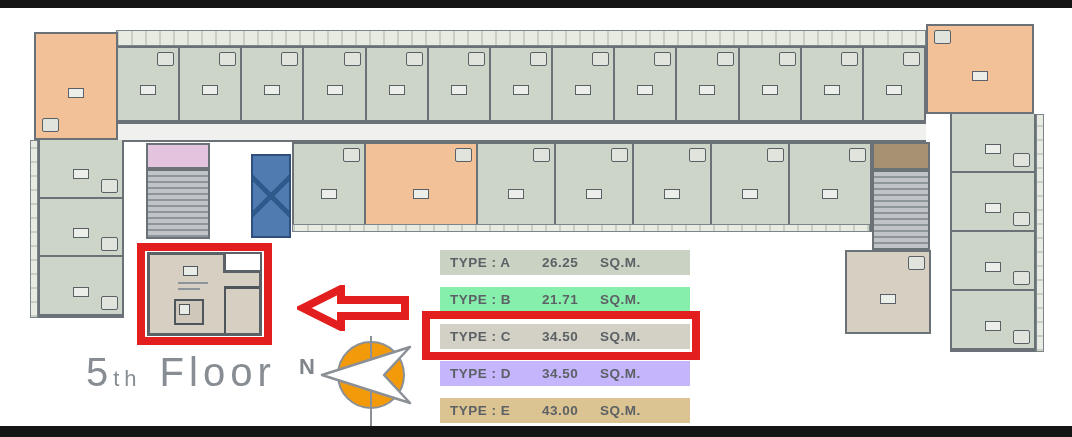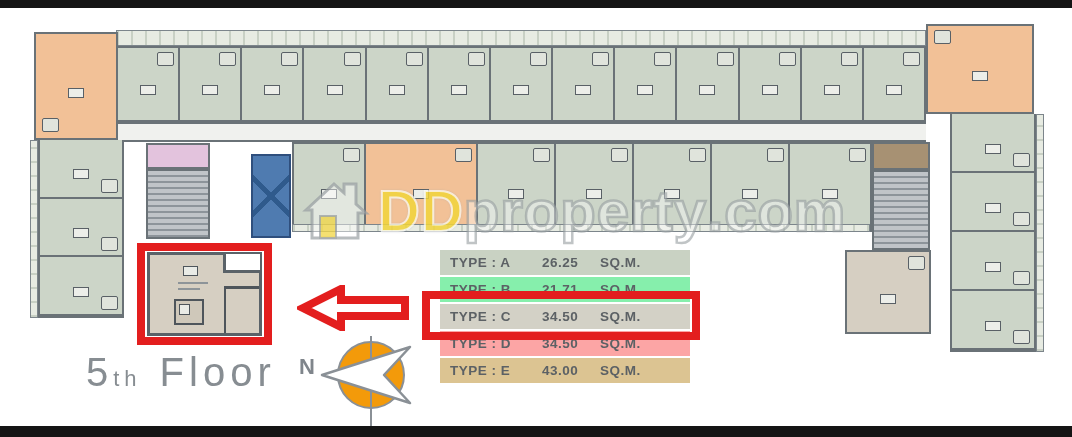--- a/index.html
+++ b/index.html
@@ -54,21 +54,21 @@
   .north-label{position:absolute;left:299px;top:354px;font-size:22px;font-weight:bold;color:#7f858b;z-index:6;}
 
   
   .floor-label{position:absolute;left:86px;top:350px;color:#878d92;letter-spacing:5px;z-index:6;white-space:nowrap;}
   .floor-label .num{font-size:40px;}
   .floor-label .suf{font-size:22px;}
   .floor-label .word{font-size:40px;margin-left:18px;}
 
   
   .legend{position:absolute;left:440px;top:250px;width:250px;z-index:6;}
-  .legend-row-wrap{position:relative;height:27px;}
+  .legend-row-wrap{position:relative;height:27px;margin-bottom:10px;}
   .legend-row{position:relative;display:flex;align-items:center;height:25px;padding-left:10px;box-sizing:border-box;
     font-weight:bold;font-size:13.5px;color:#5c6165;letter-spacing:0.5px;}
   .lg-type{width:92px;}
   .lg-area{width:58px;}
   .lg-unit{flex:1;}
   .highlight-frame{position:absolute;left:-18px;top:-13px;width:calc(100% + 28px);height:49px;box-sizing:border-box;
     border:8px solid var(--red,#e31e1e);z-index:8;}
 
   
   .watermark{position:absolute;left:300px;top:176px;display:flex;align-items:center;z-index:5;opacity:0.85;}
@@ -222,31 +222,20 @@
     <div class="unit-bath"></div>
   </div>
         <div class="unit-cell" style="flex: 0 0 auto; width: 82px;">
     <div class="unit-chip"></div>
     <div class="unit-bath"></div>
   </div>
       </div>
     <div class="blk balcony-h" style="left:292px;top:224px;width:578px;height:8px;"></div>
   </div>
 
-  <div class="watermark">
-    <span style="margin-right:6px;">
-      <svg width="72" height="66" viewBox="0 0 72 66">
-        <path d="M6 34 L34 8 L44 17 V8 H56 V28 L66 37 H58 V62 H12 V34 Z" fill="rgba(255,255,255,0.5)" stroke="rgba(150,156,160,0.8)" stroke-width="3"></path>
-        <rect x="20" y="40" width="16" height="22" fill="rgba(241,212,59,0.85)" stroke="rgba(150,156,160,0.8)" stroke-width="2"></rect>
-      </svg>
-    </span>
-    <span class="wm-text wm-dd">DD</span>
-      <span class="wm-text wm-rest">property</span>
-      <span class="wm-text wm-rest">.com</span>
-  </div>
 
   <div class="detail-frame">
     <div class="detail-unit">
       <div class="detail-notch"></div>
       <div class="detail-chip"></div>
       <div class="detail-line" style="top:34%;"></div>
       <div class="detail-line" style="top:42%;width:22px;"></div>
       <div class="detail-wall-h"></div>
       <div class="detail-wall-v"></div>
       <div class="detail-bath">
@@ -291,21 +280,21 @@
   </div>
       <div class="legend-row-wrap">
     <div class="legend-row" style="background: rgb(211, 209, 198);">
       <span class="lg-type">TYPE : C</span>
       <span class="lg-area">34.50</span>
       <span class="lg-unit">SQ.M.</span>
     </div>
   <div class="highlight-frame"></div>
       </div>
       <div class="legend-row-wrap">
-    <div class="legend-row" style="background: #fca5a5;">
+    <div class="legend-row" style="background: #c4b5fd;">
       <span class="lg-type">TYPE : D</span>
       <span class="lg-area">34.50</span>
       <span class="lg-unit">SQ.M.</span>
     </div>
   </div>
       <div class="legend-row-wrap">
     <div class="legend-row" style="background: rgb(220, 196, 146);">
       <span class="lg-type">TYPE : E</span>
       <span class="lg-area">43.00</span>
       <span class="lg-unit">SQ.M.</span>

